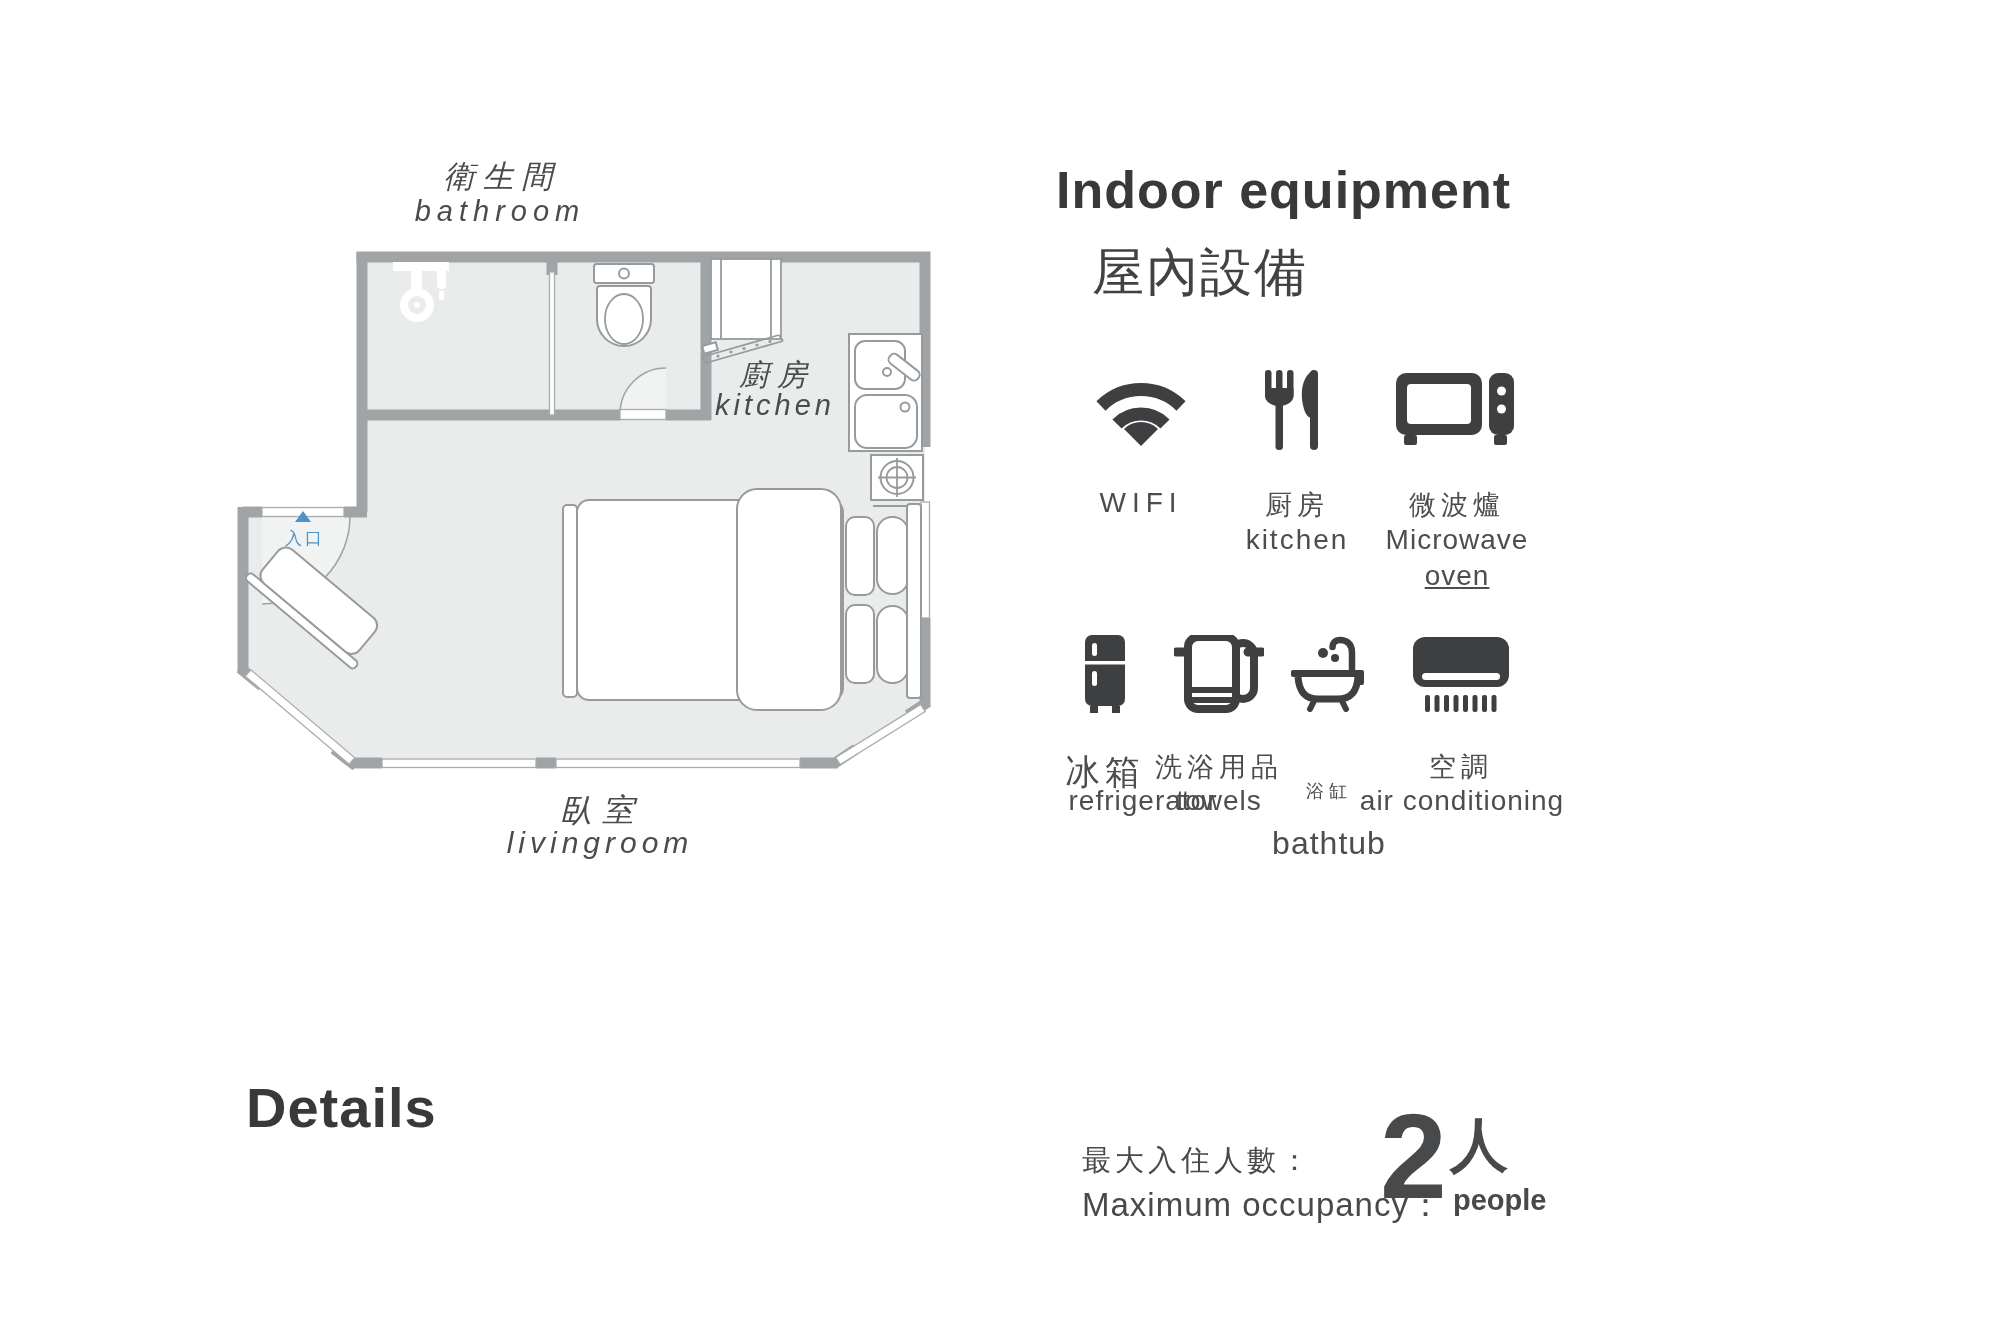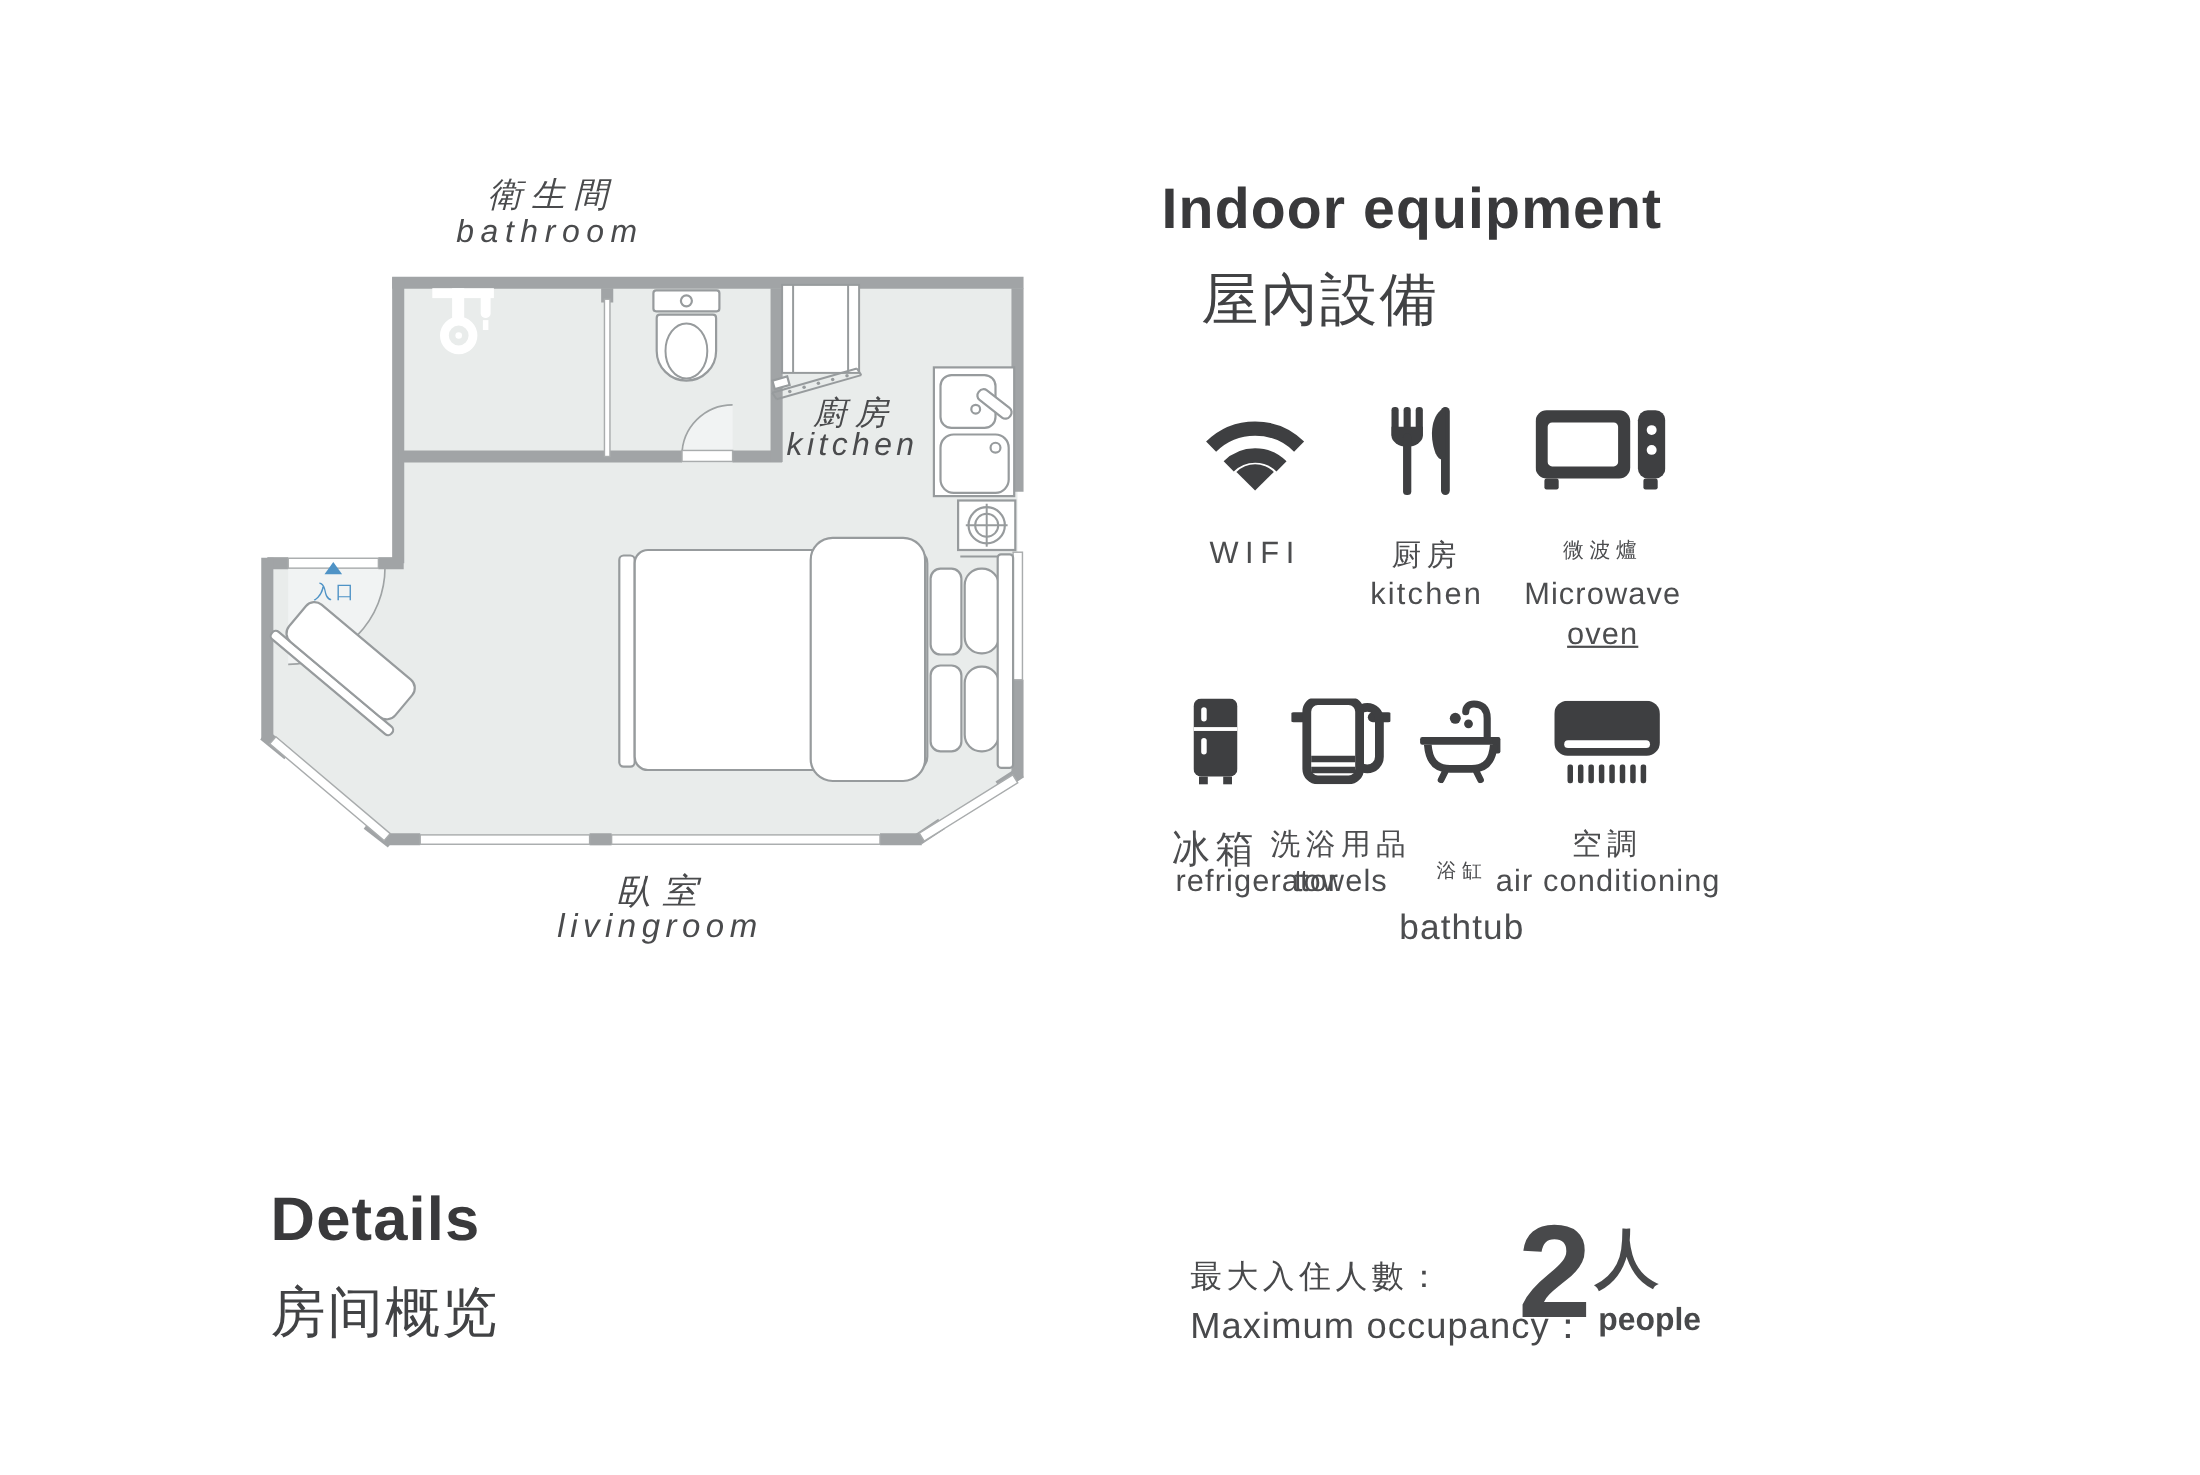--- a/index.html
+++ b/index.html
@@ -183,21 +183,21 @@
       <rect x="98" y="66" width="13" height="10" rx="2"></rect>
     </g>
     <rect x="11" y="15" width="64" height="40" rx="4" fill="#ffffff"></rect>
     <circle cx="105.5" cy="22" r="4.5" fill="#ffffff"></circle>
     <circle cx="105.5" cy="40" r="4.5" fill="#ffffff"></circle>
   </svg>
 
   <div class="abs ctr eq-label" style="left:1141px;top:487px;font-size:28px;letter-spacing:6px;">WIFI</div>
   <div class="abs ctr eq-label" style="left:1297px;top:487px;font-size:27px;letter-spacing:5px;">厨房</div>
   <div class="abs ctr eq-label" style="left:1297px;top:524px;font-size:28px;letter-spacing:2px;">kitchen</div>
-  <div class="abs ctr eq-label" style="left:1457px;top:487px;font-size:19px;letter-spacing:5px;font-family:Liberation Mono, monospace;">微波爐</div>
+  <div class="abs ctr eq-label" style="left:1457px;top:487px;font-size:27px;letter-spacing:5px;font-family:Liberation Mono, monospace;">微波爐</div>
   <div class="abs ctr eq-label" style="left:1457px;top:524px;font-size:28px;letter-spacing:1px;">Microwave</div>
   <div class="abs ctr eq-label" style="left:1457px;top:560px;font-size:28px;letter-spacing:1px;text-decoration:underline;">oven</div>
 
   <svg class="abs icon ctr" style="left:1105px;top:635px;" width="40" height="80" viewBox="0 0 40 80">
     <g fill="#3e3f41">
       <rect x="0" y="0" width="40" height="71" rx="7"></rect>
       <rect x="5" y="71" width="8" height="7"></rect>
       <rect x="27" y="71" width="8" height="7"></rect>
     </g>
     <rect x="0" y="26" width="40" height="3.5" fill="#ffffff"></rect>
@@ -240,21 +240,20 @@
   <div class="abs ctr eq-label" style="left:1105px;top:749px;font-size:35px;letter-spacing:5px;">冰箱</div>
   <div class="abs ctr eq-label" style="left:1143px;top:785px;font-size:28px;letter-spacing:1px;">refrigerator</div>
   <div class="abs ctr eq-label" style="left:1219px;top:749px;font-size:27px;letter-spacing:5px;">洗浴用品</div>
   <div class="abs ctr eq-label" style="left:1219px;top:785px;font-size:28px;letter-spacing:1px;">towels</div>
   <div class="abs ctr eq-label" style="left:1329px;top:749px;font-size:18px;letter-spacing:5px;margin-top:30px;">浴缸</div>
   <div class="abs ctr eq-label" style="left:1329px;top:785px;font-size:32px;letter-spacing:1px;margin-top:40px;">bathtub</div>
   <div class="abs ctr eq-label" style="left:1461px;top:749px;font-size:27px;letter-spacing:5px;">空調</div>
   <div class="abs ctr eq-label" style="left:1462px;top:785px;font-size:28px;letter-spacing:1px;">air conditioning</div>
 
   <div class="abs nw heading" style="left:246px;top:1075px;font-size:56px;">Details</div>
-  <div class="abs nw cjk-heading" style="left:246px;top:1160px;font-size:50px;">房间概览</div>
 
   <div class="abs nw occ" style="left:1082px;top:1141px;font-size:29px;letter-spacing:4px;">最大入住人數：</div>
   <div class="abs nw occ" style="left:1082px;top:1183px;font-size:33px;letter-spacing:1px;">Maximum occupancy：</div>
   <div class="abs nw occ" style="left:1380px;top:1096px;font-size:120px;font-weight:bold;line-height:1;">2</div>
   <div class="abs nw occ" style="left:1450px;top:1116px;font-size:58px;font-weight:bold;line-height:1;">人</div>
   <div class="abs nw occ" style="left:1453px;top:1184px;font-size:29px;font-weight:bold;">people</div>
 
 </div>
 
 </body></html>

